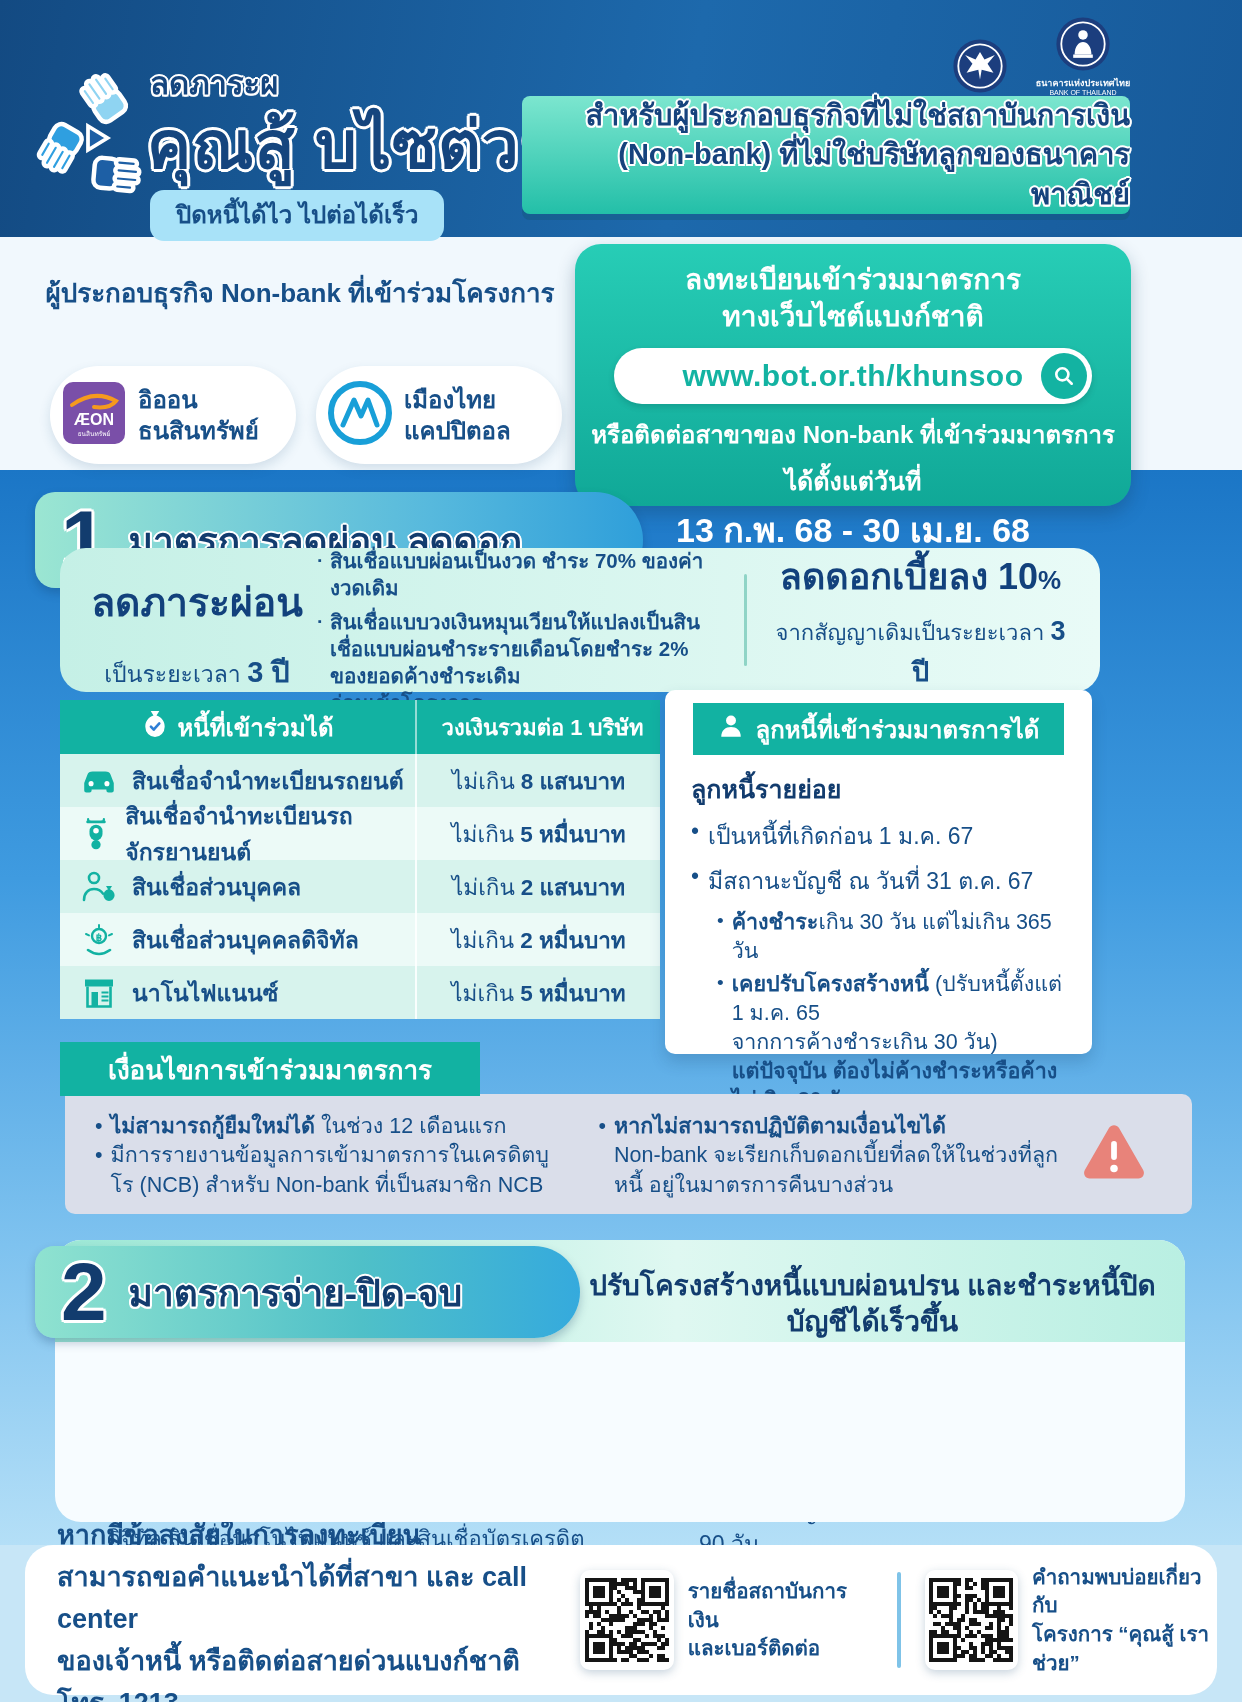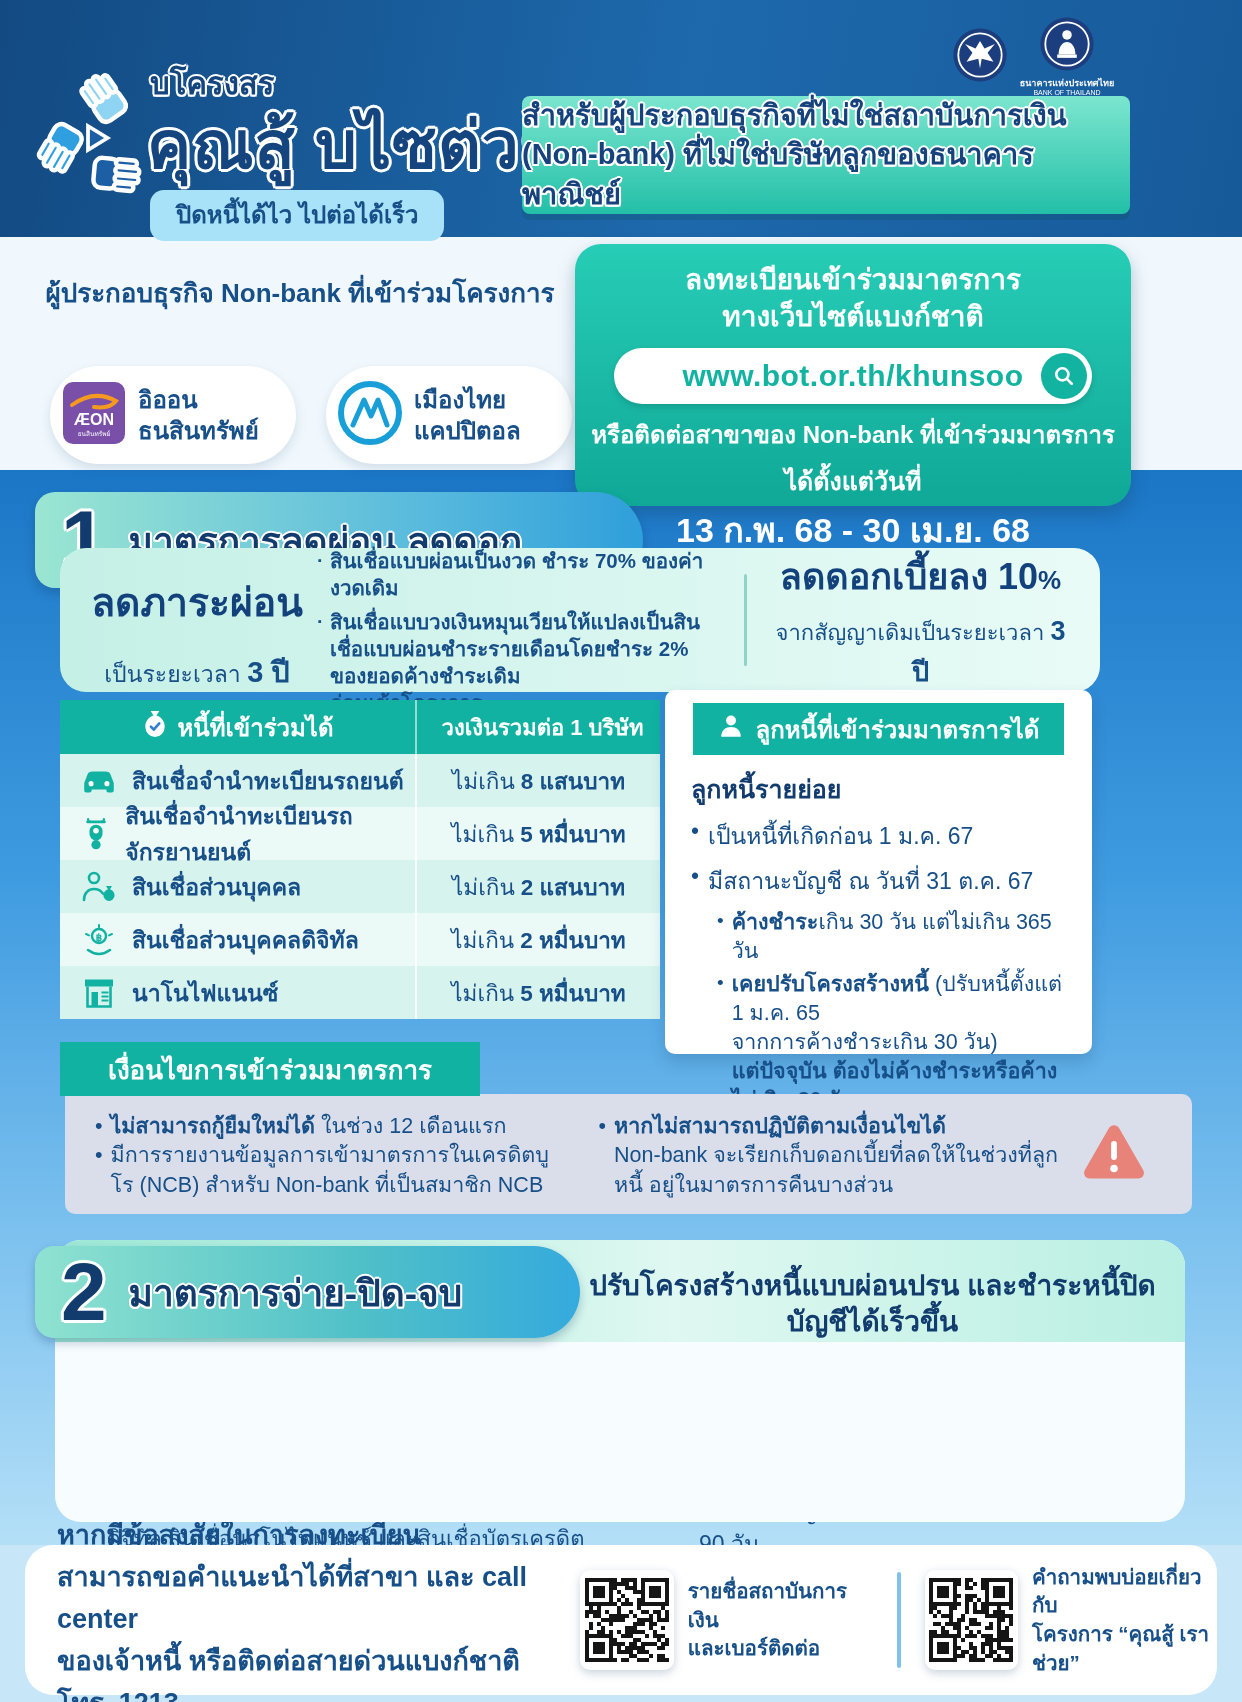--- a/index.html
+++ b/index.html
@@ -15,25 +15,25 @@
 
   .ow  { text-shadow:2px 0 0 #fff,-2px 0 0 #fff,0 2px 0 #fff,0 -2px 0 #fff,1.5px 1.5px 0 #fff,-1.5px 1.5px 0 #fff,1.5px -1.5px 0 #fff,-1.5px -1.5px 0 #fff; }
   .ow3 { text-shadow:3px 0 0 #fff,-3px 0 0 #fff,0 3px 0 #fff,0 -3px 0 #fff,2.2px 2.2px 0 #fff,-2.2px 2.2px 0 #fff,2.2px -2.2px 0 #fff,-2.2px -2.2px 0 #fff; }
   b, .bd { font-weight:800; }
 
   
   .hands-logo { left:22px; top:50px; }
   .program-label { left:150px; top:58px; font-size:31px; font-weight:800; color:#15457e; }
   .main-title { left:147px; top:92px; font-size:66px; font-weight:800; color:#15457e; letter-spacing:1px; }
   .tagline-badge { left:150px; top:190px; background:#a8e2f8; color:#174f88; font-weight:800; font-size:24px; padding:5px 26px 7px; border-radius:14px; }
-  .gov-logos { left:952px; top:16px; display:flex; gap:4px; align-items:center; }
+  .gov-logos { left:952px; top:16px; display:flex; gap:20px; align-items:flex-end; }
   .bot-wrap { text-align:center; width:110px; }
   .bot-caption { color:#fff; font-size:9px; line-height:1.25; margin-top:2px; font-weight:700; }
   .bot-caption .en { font-size:7px; font-weight:400; }
-  .audience-box { left:522px; top:96px; width:608px; height:118px; border-radius:8px; background:linear-gradient(180deg,#7ce6cf 0%,#23bfa8 100%); box-shadow:0 6px 0 rgba(10,80,90,.25); display:flex; flex-direction:column; justify-content:center; text-align:left; }
+  .audience-box { left:522px; top:96px; width:608px; height:118px; border-radius:8px; background:linear-gradient(180deg,#7ce6cf 0%,#23bfa8 100%); box-shadow:0 6px 0 rgba(10,80,90,.25); display:flex; flex-direction:column; justify-content:center; text-align:right; }
   .audience-box div { font-size:29px; font-weight:800; color:#16437d; line-height:1.35; }
 
   
   .participants-heading { left:40px; top:272px; width:520px; text-align:center; font-size:26px; font-weight:800; color:#174f88; }
   .company-card { top:366px; height:98px; width:246px; background:#fff; border-radius:50px; box-shadow:0 5px 12px rgba(30,80,120,.15); display:flex; align-items:center; padding:0 12px; }
   .company-name { margin-left:12px; font-size:24px; font-weight:800; color:#174f88; line-height:1.3; }
 
   
   .reg-box { left:575px; top:244px; width:556px; height:262px; border-radius:26px; background:linear-gradient(180deg,#27cdb6,#10a897); box-shadow:0 8px 18px rgba(20,60,90,.3); text-align:center; color:#fff; }
   .reg-heading { padding-top:18px; font-size:28px; font-weight:800; line-height:1.32; }
@@ -162,21 +162,21 @@
           <rect x="-10" y="-2" width="20" height="16" rx="5"></rect>
             <rect x="-10" y="-14" width="4.4" height="14" rx="2.2"></rect>
             <rect x="-4.8" y="-16" width="4.4" height="16" rx="2.2"></rect>
             <rect x="0.6" y="-16" width="4.4" height="16" rx="2.2"></rect>
             <rect x="6" y="-13" width="4.4" height="13" rx="2.2"></rect>
         </g>
       </g>
       <path d="M44 50 l13 8 -13 8 z" fill="#1d5fa5" stroke="#fff" stroke-width="2.5"></path>
     </svg>
   </div>
-  <div class="abs program-label ow">บโครงสร</div>
+  <div class="abs program-label ow">ลดภาระผ</div>
   <div class="abs main-title ow3">คุณสู้ บไซต่วย</div>
   <div class="abs tagline-badge">ปิดหนี้ได้ไว ไปต่อได้เร็ว</div>
 
   <div class="abs gov-logos">
     <span>
       <svg width="56" height="56" viewBox="0 0 40 40">
         <circle cx="20" cy="20" r="19" fill="#1c3e7e"></circle>
         <circle cx="20" cy="20" r="15.5" fill="none" stroke="#fff" stroke-width="1.3"></circle>
         <path d="M20 10 l-3.2 5.4 -7.4-3.2 5.2 6.2 -4.2 6.4 8.4-2.2 1.2 7 1.2-7 8.4 2.2 -4.2-6.4 5.2-6.2 -7.4 3.2 z" fill="#fff"></path>
       </svg>
@@ -211,21 +211,21 @@
         <text x="32" y="44" text-anchor="middle" fill="#fff" font-size="16" font-weight="bold" font-family="Liberation Sans, sans-serif">ÆON</text>
         <text x="32" y="55" text-anchor="middle" fill="#fff" font-size="6.5" font-family="Liberation Sans, sans-serif">ธนสินทรัพย์</text>
       </svg>
     </span>
     <div class="company-name">
       <div>อิออน</div>
       <div>ธนสินทรัพย์</div>
     </div>
   </div>
 
-  <div class="abs company-card" style="left:326px;">
+  <div class="abs company-card" style="left:316px;">
     <span>
       <svg width="64" height="64" viewBox="0 0 64 64">
         <circle cx="32" cy="32" r="29" fill="#fff" stroke="#189fd8" stroke-width="6"></circle>
         <path d="M15 44 L26 19 L33 35 L40 19 L49 44" fill="none" stroke="#189fd8" stroke-width="5" stroke-linecap="round" stroke-linejoin="round"></path>
       </svg>
     </span>
     <div class="company-name">
       <div>เมืองไทย</div>
       <div>แคปปิตอล</div>
     </div>

